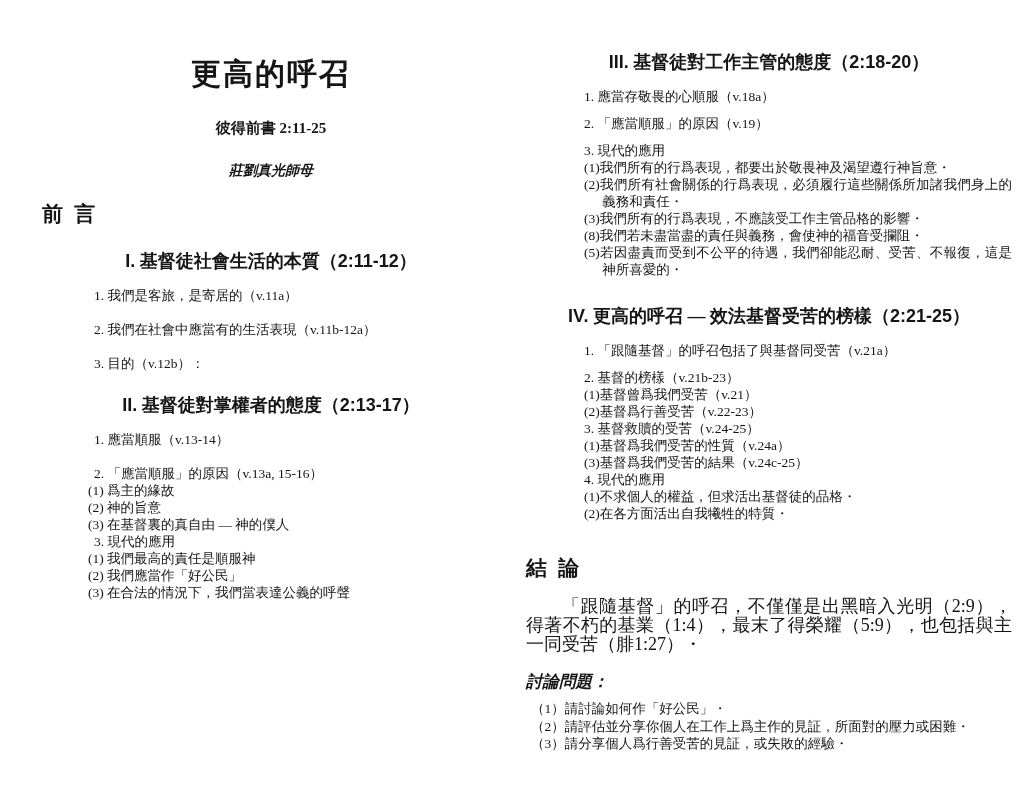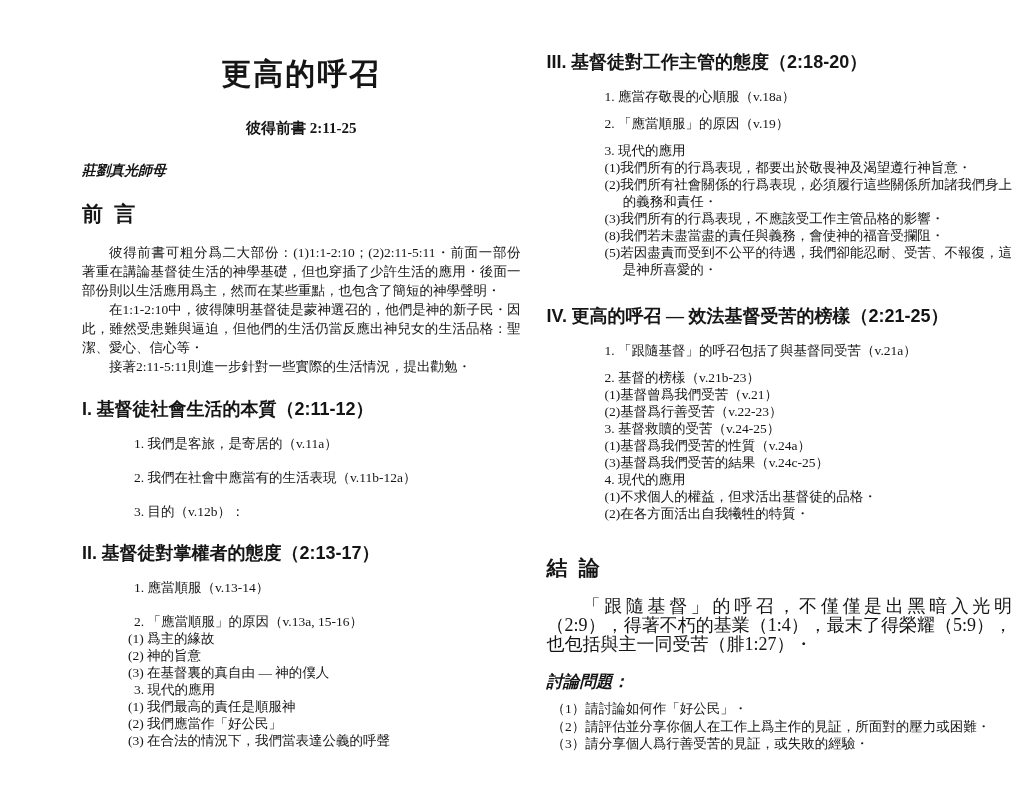--- a/index.html
+++ b/index.html
@@ -1,33 +1,33 @@
 <!DOCTYPE html>
 <html lang="zh-Hant"><head>
 <meta charset="utf-8">
 <style>
   html,body{margin:0;padding:0;}
   body{
     width:1024px;height:791px;background:#ffffff;color:#151515;
     font-family:"Liberation Serif","DejaVu Serif",serif;
     -webkit-font-smoothing:antialiased;overflow:hidden;
   }
-  .page{display:flex;padding:50px 12px 0 42px;gap:26px;box-sizing:border-box;margin-left:40px;}
+  .page{display:flex;padding:50px 12px 0 42px;gap:26px;box-sizing:border-box;}
   .col{box-sizing:border-box;}
   .col-left{width:458px;}
   .col-right{width:486px;}
 
   .doc-title{font-size:30px;font-weight:700;text-align:center;margin:4px 0 24px 0;letter-spacing:2px;}
   .doc-subtitle{font-size:15px;font-weight:700;text-align:center;margin:0 0 24px 0;}
-  .doc-author{font-size:14px;font-weight:700;font-style:italic;text-align:left;margin:0 0 20px 0;}
+  .doc-author{font-size:14px;font-weight:700;font-style:italic;text-align:center;margin:0 0 20px 0;}
 
   .big-heading{font-size:21px;font-weight:700;letter-spacing:3px;margin:0 0 15px 0;}
   .preface p{font-size:13.5px;line-height:19px;margin:0;text-indent:2em;text-align:justify;}
 
-  .sec-heading{font-size:18px;margin:21px 0 14px 0;}
+  .sec-heading{font-size:18px;margin:21px 0 14px 0;text-align:center;}
   .sec-heading .sec-num,.sec-heading .sec-ref{
     font-family:"Liberation Sans","DejaVu Sans",sans-serif;font-weight:700;
   }
   .sec-heading .sec-title{font-weight:700;}
   .col-right .sec-heading.first{margin-top:0;}
 
   .item{font-size:13.5px;line-height:17px;margin:0 0 0 52px;}
   .item.sp{margin-bottom:17px;}
   .item.sp2{margin-bottom:10px;}
   .sub{font-size:13.5px;line-height:17px;margin:0 0 0 46px;padding-left:1.35em;text-indent:-1.35em;text-align:justify;}
@@ -45,25 +45,20 @@
 <body>
 
 <div class="page">
 
   <div class="col col-left">
     <h1 class="doc-title">更高的呼召</h1>
     <div class="doc-subtitle">彼得前書 2:11-25</div>
     <div class="doc-author">莊劉真光師母</div>
 
     <h2 class="big-heading">前 言</h2>
-    <div class="preface">
-      <p>彼得前書可粗分爲二大部份：(1)1:1-2:10；(2)2:11-5:11・前面一部份著重在講論基督徒生活的神學基礎，但也穿插了少許生活的應用・後面一部份則以生活應用爲主，然而在某些重點，也包含了簡短的神學聲明・</p>
-      <p>在1:1-2:10中，彼得陳明基督徒是蒙神選召的，他們是神的新子民・因此，雖然受患難與逼迫，但他們的生活仍當反應出神兒女的生活品格：聖潔、愛心、信心等・</p>
-      <p>接著2:11-5:11則進一步針對一些實際的生活情況，提出勸勉・</p>
-    </div>
 
     <h3 class="sec-heading"><span class="sec-num">I.</span> <span class="sec-title">基督徒社會生活的本質</span><span class="sec-ref">（2:11-12）</span></h3>
     <div class="item sp">1. 我們是客旅，是寄居的（v.11a）</div>
     <div class="item sp">2. 我們在社會中應當有的生活表現（v.11b-12a）</div>
     <div class="item sp">3. 目的（v.12b）：</div>
 
     <h3 class="sec-heading"><span class="sec-num">II.</span> <span class="sec-title">基督徒對掌權者的態度</span><span class="sec-ref">（2:13-17）</span></h3>
     <div class="item sp">1. 應當順服（v.13-14）</div>
     <div class="item">2. 「應當順服」的原因（v.13a, 15-16）</div>
     <div class="sub">(1) 爲主的緣故</div>

